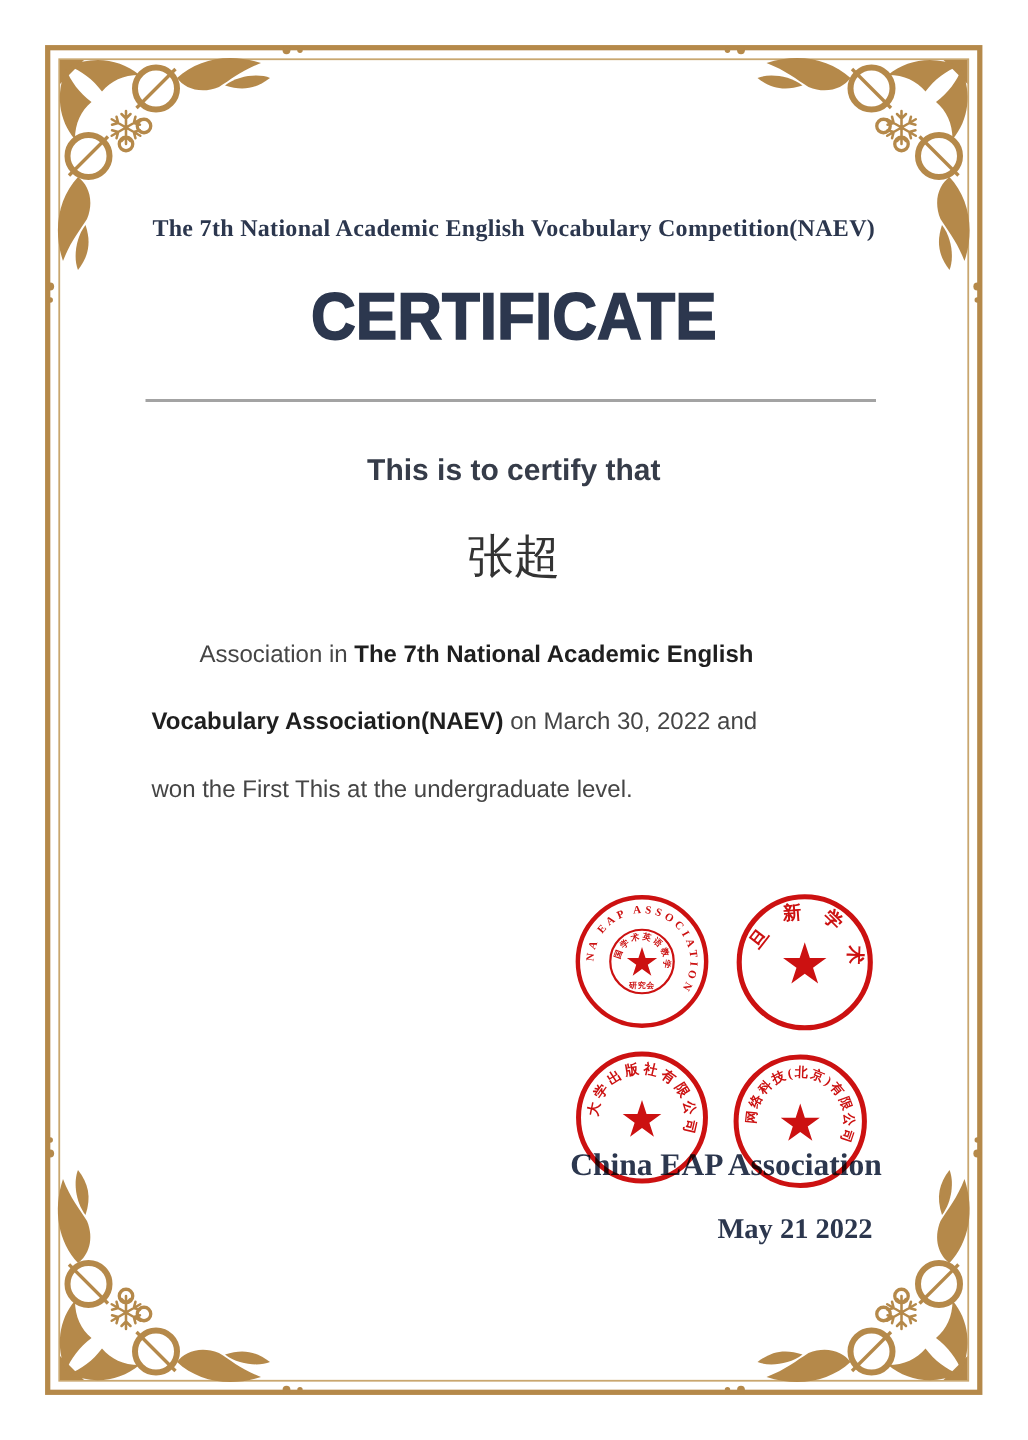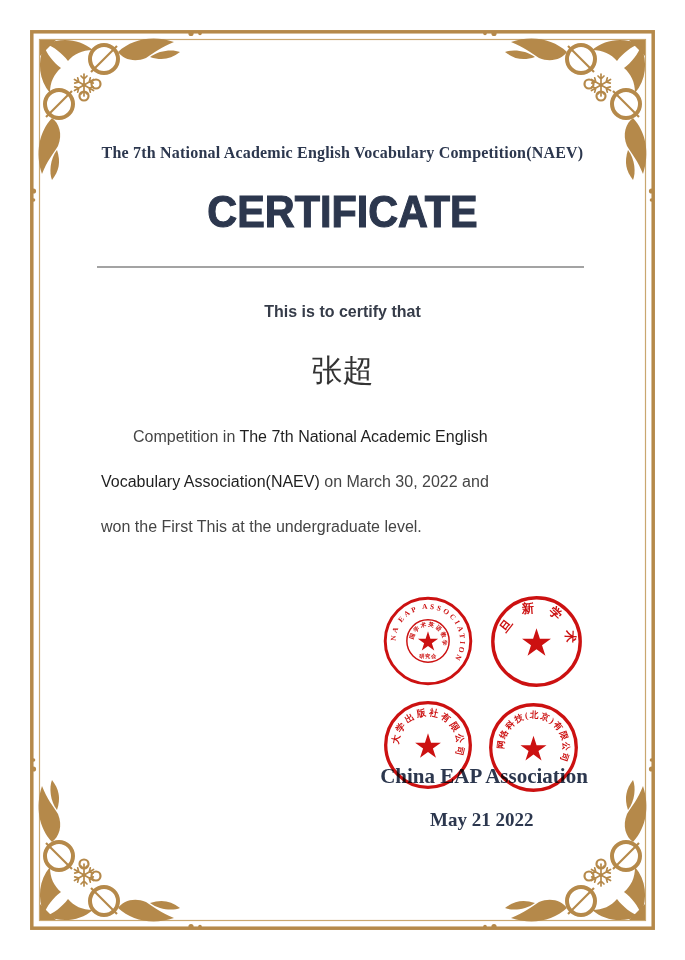--- a/index.html
+++ b/index.html
@@ -25,40 +25,40 @@
   .certificate-title {
     top:187px; font-size:44px; font-weight:bold; color:var(--navy,#2c374e);
     letter-spacing:0px; transform:scaleX(0.94); transform-origin:center;
     -webkit-text-stroke:1.1px var(--navy,#2c374e);
   }
   .divider {
     position:absolute; left:97px; top:266px; width:487px; height:2px;
     background:var(--divider,#a3a3a3); border:none;
   }
   .certify-line {
-    top:303px; font-size:16px; font-weight:bold; color:#363c49;
+    top:303px; font-size:20px; font-weight:bold; color:#363c49;
   }
   .recipient-name {
     top:350px; font-size:31px; color:#333333; font-weight:normal;
   }
   .paragraph {
     position:absolute; left:101px; top:414px; width:475px;
     font-size:16px; color:var(--body_text,#454545); text-align:left;
   }
   .paragraph .line { line-height:45px; white-space:nowrap; }
   .paragraph .line.indent { text-indent:32px; }
-  .paragraph b { color:var(--body_bold,#1f1f1f); font-weight:normal; }
+  .paragraph b { color:var(--body_bold,#1f1f1f); font-weight:bold; }
 
   .org-name {
     position:absolute; left:334px; top:764px; width:300px; text-align:center;
     font-family:"Liberation Serif", serif; font-weight:bold; font-size:21px;
     color:var(--navy,#2c374e);
   }
   .sign-date {
-    position:absolute; left:430px; top:809px; width:200px; 
+    position:absolute; left:430px; top:809px; width:200px; text-align:center;
     font-family:"Liberation Serif", serif; font-weight:bold; font-size:19px;
     color:var(--navy,#2c374e);
   }
 
   
   .seal { position:absolute; mix-blend-mode:multiply; }
   .seal .ring  { fill:none; stroke:var(--seal_red,#cc1111); }
   .seal .star  { fill:var(--seal_red,#cc1111); }
   .seal-text   { fill:var(--seal_red,#cc1111); font-weight:bold;
                  font-family:"Liberation Serif", serif; }
@@ -118,21 +118,21 @@
   </svg>
 
   <div class="abs competition-title">The 7th National Academic English Vocabulary Competition(NAEV)</div>
   <div class="abs certificate-title">CERTIFICATE</div>
   <div class="divider"></div>
 
   <div class="abs certify-line">This is to certify that</div>
   <div class="abs recipient-name">张超</div>
 
   <div class="paragraph">
-    <div class="line indent"><span>Competition in </span><b>The 7th National Academic English</b></div>
+    <div class="line indent"><span>Association in </span><b>The 7th National Academic English</b></div>
     <div class="line"><b>Vocabulary Association(NAEV)</b><span> on March 30, 2022 and</span></div>
     <div class="line">won the First This at the undergraduate level.</div>
   </div>
 
   <div class="org-name">China EAP Association</div>
   <div class="sign-date">May 21 2022</div>
 
   <svg class="seal" style="left:382px; top:595px;" width="92" height="92" viewBox="0 0 100 100">
     <circle class="ring" cx="50" cy="50" r="46.5" stroke-width="3.2"></circle>
     <circle class="ring" cx="50" cy="50" r="23" stroke-width="1.6"></circle>

